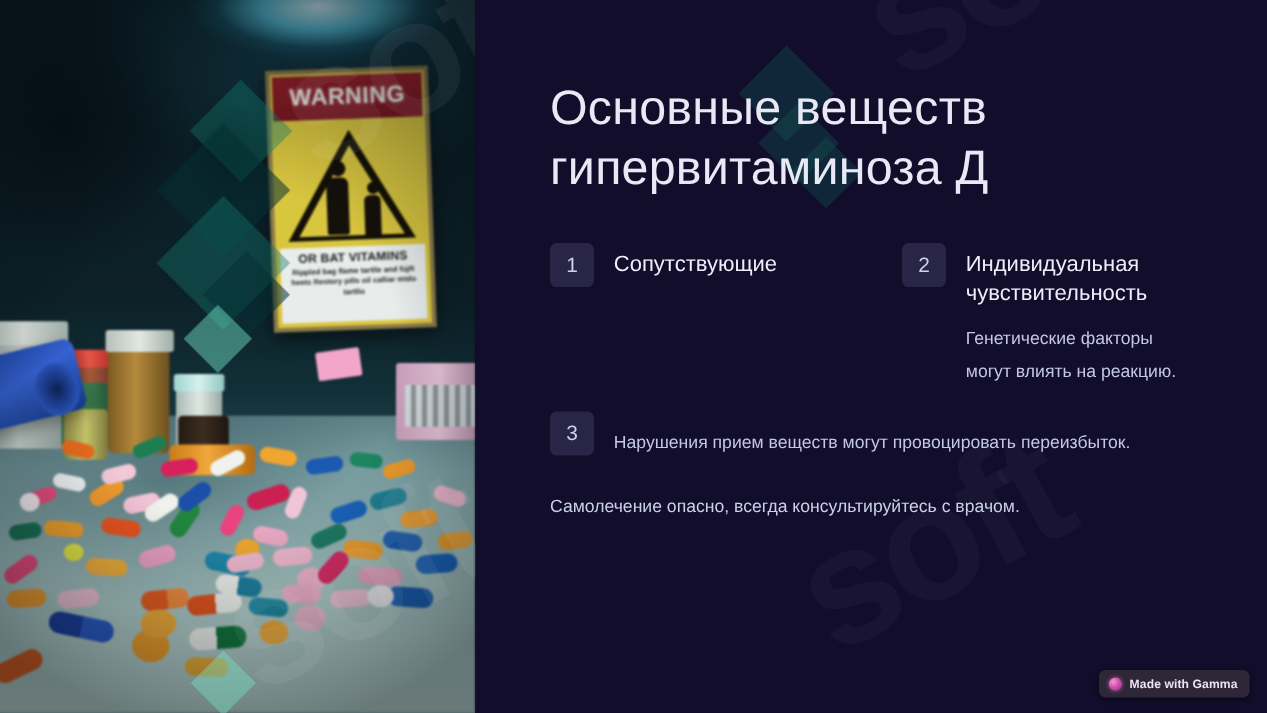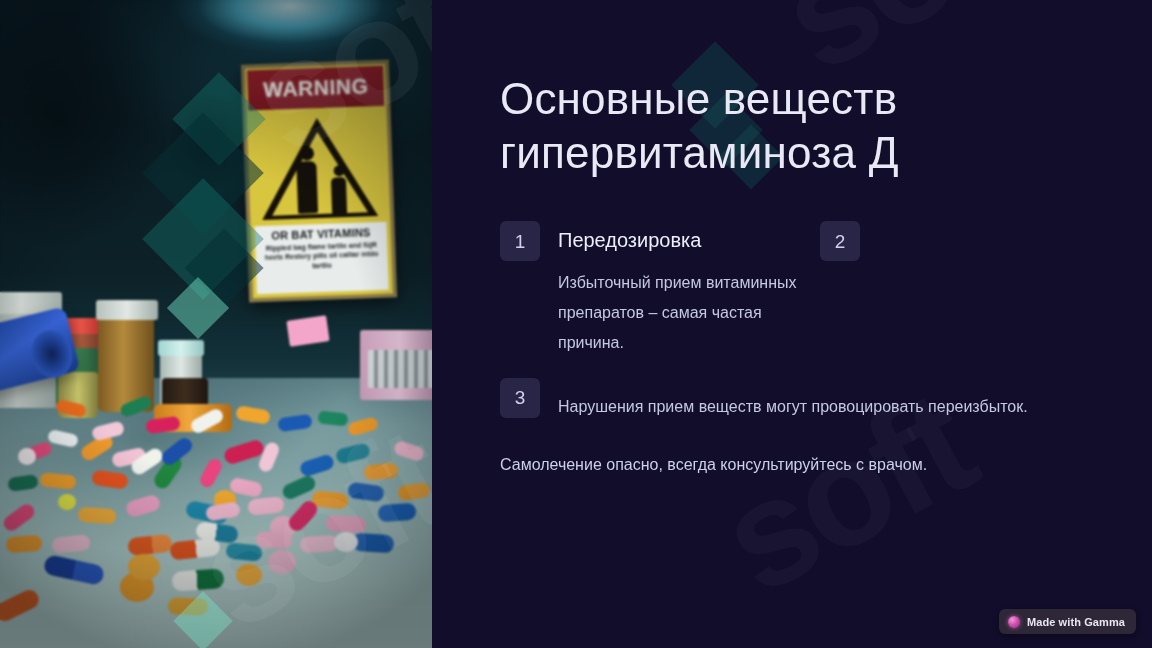--- a/index.html
+++ b/index.html
@@ -379,27 +379,30 @@
     <div class="wm-diamond wm-diamond-panel" style="left:268px;top:104px;width:52px;height:52px;z-index:1;"></div>
     <div class="wm-diamond wm-diamond-panel" style="left:296px;top:134px;width:46px;height:46px;z-index:1;"></div>
 
     <h1 class="title">Основные веществ гипервитаминоза Д</h1>
 
     <div class="items-grid">
 
       <div class="item">
         <div class="num-badge">1</div>
         <div class="item-body">
-          <div class="item-title">Передозировка</div>
-          <div class="item-desc">Избыточный прием витаминных препаратов – самая частая причина.</div>
+          <div class="item-title">Сопутствующие</div>
         </div>
       </div>
 
       <div class="item">
         <div class="num-badge">2</div>
+        <div class="item-body">
+          <div class="item-title">Индивидуальная чувствительность</div>
+          <div class="item-desc">Генетические факторы могут влиять на реакцию.</div>
+        </div>
       </div>
 
       <div class="item item-wide">
         <div class="num-badge">3</div>
         <div class="item-body">
           <div class="item-desc">Нарушения прием веществ могут провоцировать переизбыток.</div>
         </div>
       </div>
 
     </div>

